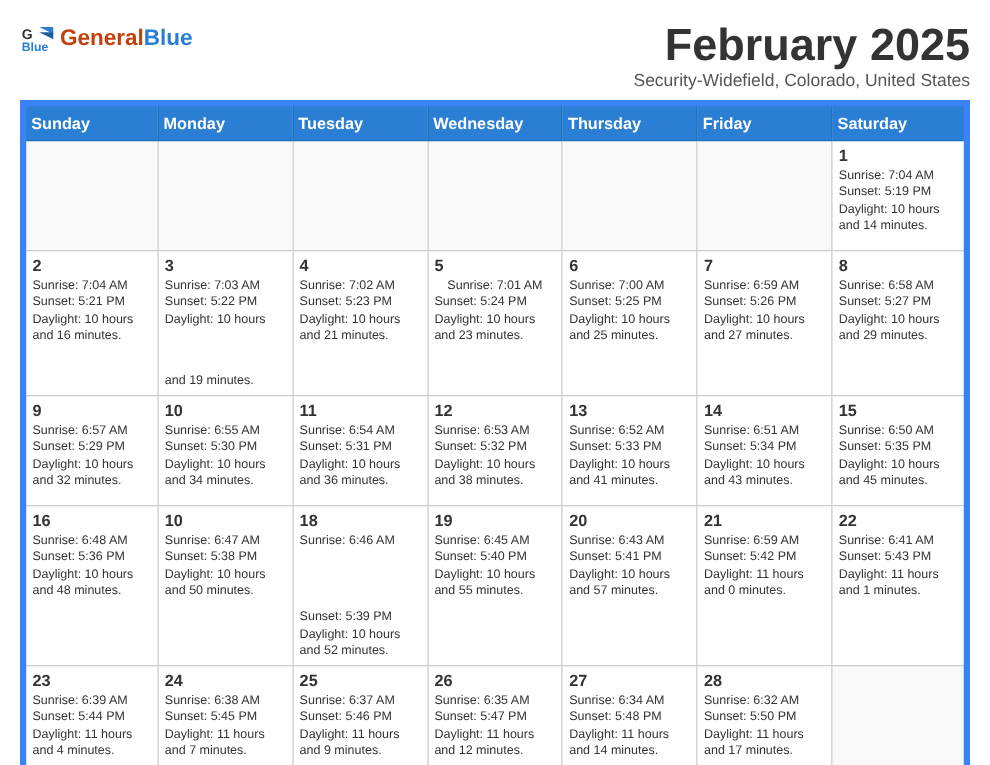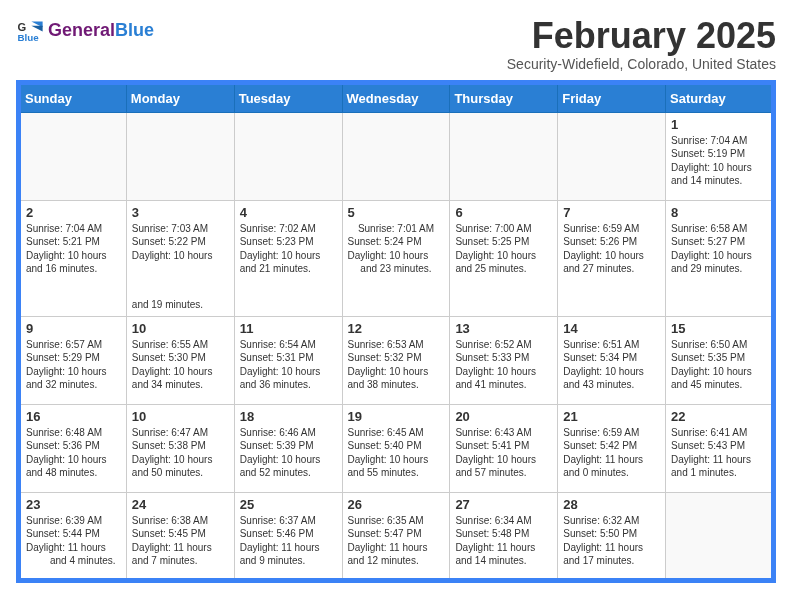--- a/index.html
+++ b/index.html
@@ -74,21 +74,21 @@
 
 <div class="header">
   <div class="logo">
     <svg class="logo-icon" viewBox="0 0 40 40" xmlns="http://www.w3.org/2000/svg">
       <text x="2" y="22" font-size="16" font-weight="bold" fill="#333">G</text>
       <polygon points="22,8 38,16 38,8" fill="#2a7fd4"></polygon>
       <polygon points="22,14 38,22 38,14" fill="#1a5fa0"></polygon>
       <text x="2" y="36" font-size="14" font-weight="bold" fill="#2a7fd4">Blue</text>
     </svg>
     <div>
-      <span style="font-size:18px;font-weight:bold;color:#701a75;">General</span><span style="font-size:18px;font-weight:bold;color:#2a7fd4;">Blue</span>
+      <span style="font-size:18px;font-weight:bold;color:#c2410c;">General</span><span style="font-size:18px;font-weight:bold;color:#2a7fd4;">Blue</span>
     </div>
   </div>
   <div class="title-section">
     <div class="calendar-title">February 2025</div>
     <div class="calendar-subtitle">Security-Widefield, Colorado, United States</div>
   </div>
 </div>
 
 <table class="calendar">
   <thead>
@@ -138,21 +138,21 @@
           <div style="line-height: 1.35;">Sunrise: 7:02 AM</div>
           <div style="line-height: 1.35;">Sunset: 5:23 PM</div>
           <div style="line-height: 1.35;">Daylight: 10 hours</div>
           <div style="line-height: 1.35;">and 21 minutes.</div>
         </td>
         <td>
           <span class="day-num">5</span>
           <div style="line-height: 1.35; text-align: center;">Sunrise: 7:01 AM</div>
           <div style="line-height: 1.35;">Sunset: 5:24 PM</div>
           <div style="line-height: 1.35;">Daylight: 10 hours</div>
-          <div style="line-height: 1.35; text-align: center;">and 23 minutes.</div>
+          <div style="line-height: 1.35;">and 23 minutes.</div>
         </td>
         <td>
           <span class="day-num">6</span>
           <div style="line-height: 1.35;">Sunrise: 7:00 AM</div>
           <div style="line-height: 1.35;">Sunset: 5:25 PM</div>
           <div style="line-height: 1.35;">Daylight: 10 hours</div>
           <div style="line-height: 1.35;">and 25 minutes.</div>
         </td>
         <td>
           <span class="day-num">7</span>
@@ -231,21 +231,21 @@
         <td>
           <span class="day-num">10</span>
           <div style="line-height: 1.35;">Sunrise: 6:47 AM</div>
           <div style="line-height: 1.35;">Sunset: 5:38 PM</div>
           <div style="line-height: 1.35;">Daylight: 10 hours</div>
           <div style="line-height: 1.35;">and 50 minutes.</div>
         </td>
         <td>
           <span class="day-num">18</span>
           <div style="line-height: 1.35;">Sunrise: 6:46 AM</div>
-          <div style="line-height: 1.35;">Sunset: 5:39 PM</div>
+          <div style="line-height: 1.35; margin-top: 48px;">Sunset: 5:39 PM</div>
           <div style="line-height: 1.35;">Daylight: 10 hours</div>
           <div style="line-height: 1.35;">and 52 minutes.</div>
         </td>
         <td>
           <span class="day-num">19</span>
           <div style="line-height: 1.35;">Sunrise: 6:45 AM</div>
           <div style="line-height: 1.35;">Sunset: 5:40 PM</div>
           <div style="line-height: 1.35;">Daylight: 10 hours</div>
           <div style="line-height: 1.35;">and 55 minutes.</div>
         </td>
@@ -270,21 +270,21 @@
           <div style="line-height: 1.35;">Daylight: 11 hours</div>
           <div style="line-height: 1.35;">and 1 minutes.</div>
         </td>
       </tr>
       <tr>
         <td>
           <span class="day-num">23</span>
           <div style="line-height: 1.35;">Sunrise: 6:39 AM</div>
           <div style="line-height: 1.35;">Sunset: 5:44 PM</div>
           <div style="line-height: 1.35;">Daylight: 11 hours</div>
-          <div style="line-height: 1.35; margin-left: 24px;">and 4 minutes.</div>
+          <div style="line-height: 1.35;">and 4 minutes.</div>
         </td>
         <td>
           <span class="day-num">24</span>
           <div style="line-height: 1.35;">Sunrise: 6:38 AM</div>
           <div style="line-height: 1.35;">Sunset: 5:45 PM</div>
           <div style="line-height: 1.35;">Daylight: 11 hours</div>
           <div style="line-height: 1.35;">and 7 minutes.</div>
         </td>
         <td>
           <span class="day-num">25</span>

